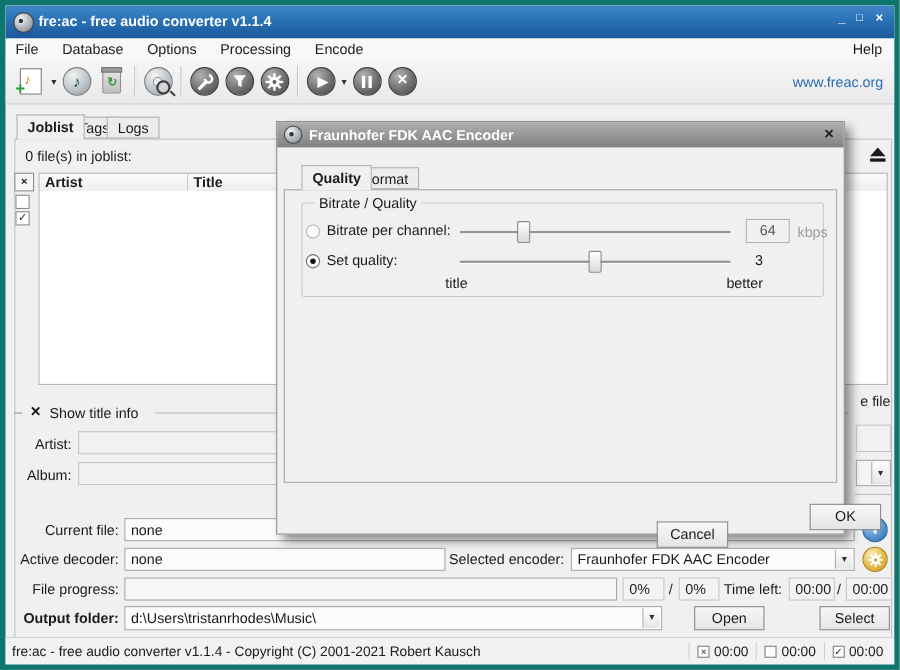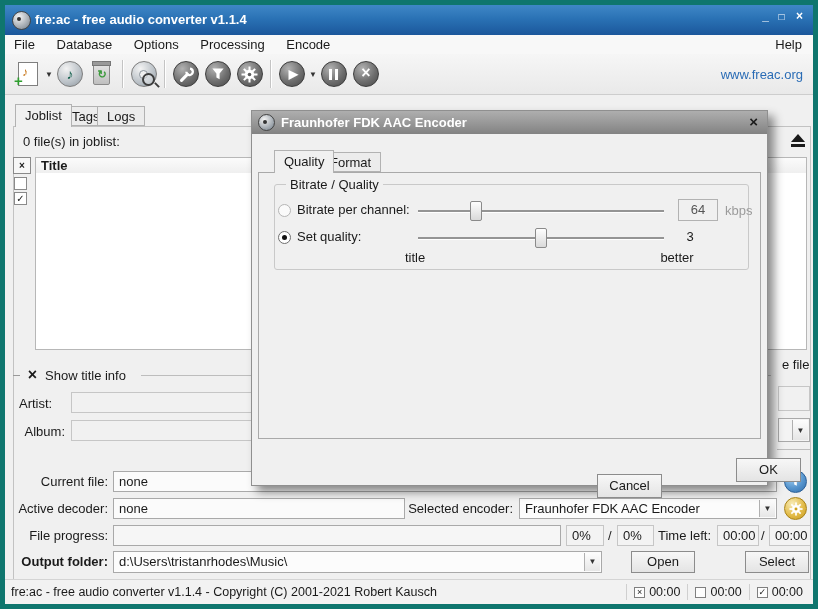--- a/index.html
+++ b/index.html
@@ -32,21 +32,21 @@
   .sphere{width:26px;height:26px;border-radius:50%;
           background:radial-gradient(circle at 35% 28%,#b2b2b2,#6f6f6f 55%,#474747);
           border:1px solid #3c3c3c;display:flex;align-items:center;justify-content:center;
           color:#fff;box-sizing:border-box;}
   .sphere-lt{background:radial-gradient(circle at 35% 28%,#f3f3f3,#b9c0c6 60%,#8d969e);
           border:1px solid #7d7d7d;color:#0a5a46;}
   .tb-link{margin-left:auto;margin-right:10px;color:#2a6cb5;cursor:pointer;}
   
   .tab{position:absolute;box-sizing:border-box;border:1px solid #b2b2b2;
        padding:0 9px;line-height:20px;background:#ececec;}
-  .tab.active{background:#f0f0f0;border-bottom:none;z-index:3;line-height:22px;}
+  .tab.active{background:#f0f0f0;border-bottom:none;z-index:3;line-height:22px;font-weight:bold;}
   .panel{position:absolute;border:1px solid #c2c2c2;background:#f0f0f0;box-sizing:border-box;}
   
   .field{position:absolute;box-sizing:border-box;background:#fbfbfb;border:1px solid #a9a9a9;
          padding:0 5px;overflow:hidden;white-space:nowrap;}
   .field-dis{background:#f1f1f1;border-color:#c6c6c6;}
   .btn{position:absolute;box-sizing:border-box;border:1px solid #8c8c8c;
        background:linear-gradient(#f7f7f7,#e4e4e4);text-align:center;cursor:pointer;}
   .combo-arrow{position:absolute;right:1px;top:1px;bottom:1px;width:15px;
        background:linear-gradient(#fdfdfd,#e6e6e6);border-left:1px solid #b0b0b0;
        display:flex;align-items:center;justify-content:center;font-size:8px;color:#333;}
@@ -199,30 +199,31 @@
   <span class="abs" style="left:781px;top:125px;width:24px;height:21px;display:flex;flex-direction:column;align-items:center;justify-content:center;cursor:pointer;">
     <span class="eject-tri"></span>
     <span class="eject-bar"></span>
   </span>
 
   <span class="selbtn" style="left:8px;top:152px;width:18px;height:17px;line-height:15px;font-weight:bold;">×</span>
   <span class="selbtn" style="left:9px;top:172px;width:13px;height:13px;background:#fff;"></span>
   <span class="selbtn" style="left:9px;top:187px;width:13px;height:13px;background:#fff;line-height:11px;">✓</span>
 
   <div class="abs" style="left:30px;top:152px;width:772px;height:17px;background:linear-gradient(#fbfbfb,#efefef);border:1px solid #b7b7b7;box-sizing:border-box;display:flex;font-weight:bold;">
+    <span style="width:135px;padding-left:5px;border-right:1px solid #c9c9c9;box-sizing:border-box;">Artist</span>
     <span style="width:305px;padding-left:5px;border-right:1px solid #c9c9c9;box-sizing:border-box;">Title</span>
   </div>
   <div class="abs" style="left:30px;top:168px;width:772px;height:177px;background:#fff;border:1px solid #b7b7b7;border-top:none;box-sizing:border-box;"></div>
 
   <span class="abs" style="left:8px;top:370px;width:7px;height:1px;background:#9a9a9a;"></span>
   <span class="abs" style="left:20px;top:362px;width:15px;height:15px;box-sizing:border-box;border:0;text-align:center;font-weight:900;font-size:16px;line-height:15px;cursor:pointer;">×</span>
   <span class="abs nw" style="left:40px;top:363px;">Show title info</span>
   <span class="abs" style="left:136px;top:370px;width:630px;height:1px;background:#bdbdbd;"></span>
 
-  <span class="abs nw" style="left:14px;top:391px;width:46px;text-align:left;">Artist:</span>
+  <span class="abs nw" style="left:14px;top:391px;width:46px;text-align:right;">Artist:</span>
   <span class="field field-dis" style="left:66px;top:387px;width:250px;height:21px;"></span>
   <span class="abs nw" style="left:14px;top:419px;width:46px;text-align:right;">Album:</span>
   <span class="field field-dis" style="left:66px;top:415px;width:250px;height:21px;"></span>
 
   <span class="abs nw" style="left:777px;top:352px;">e file</span>
   <span class="field field-dis" style="left:773px;top:381px;width:32px;height:25px;"></span>
   <span class="field" style="left:773px;top:413px;width:32px;height:24px;background:#f4f4f4;">
     <span class="combo-arrow">▼</span>
   </span>
   <span class="abs" style="left:772px;top:444px;width:33px;height:1px;background:#bdbdbd;"></span>

